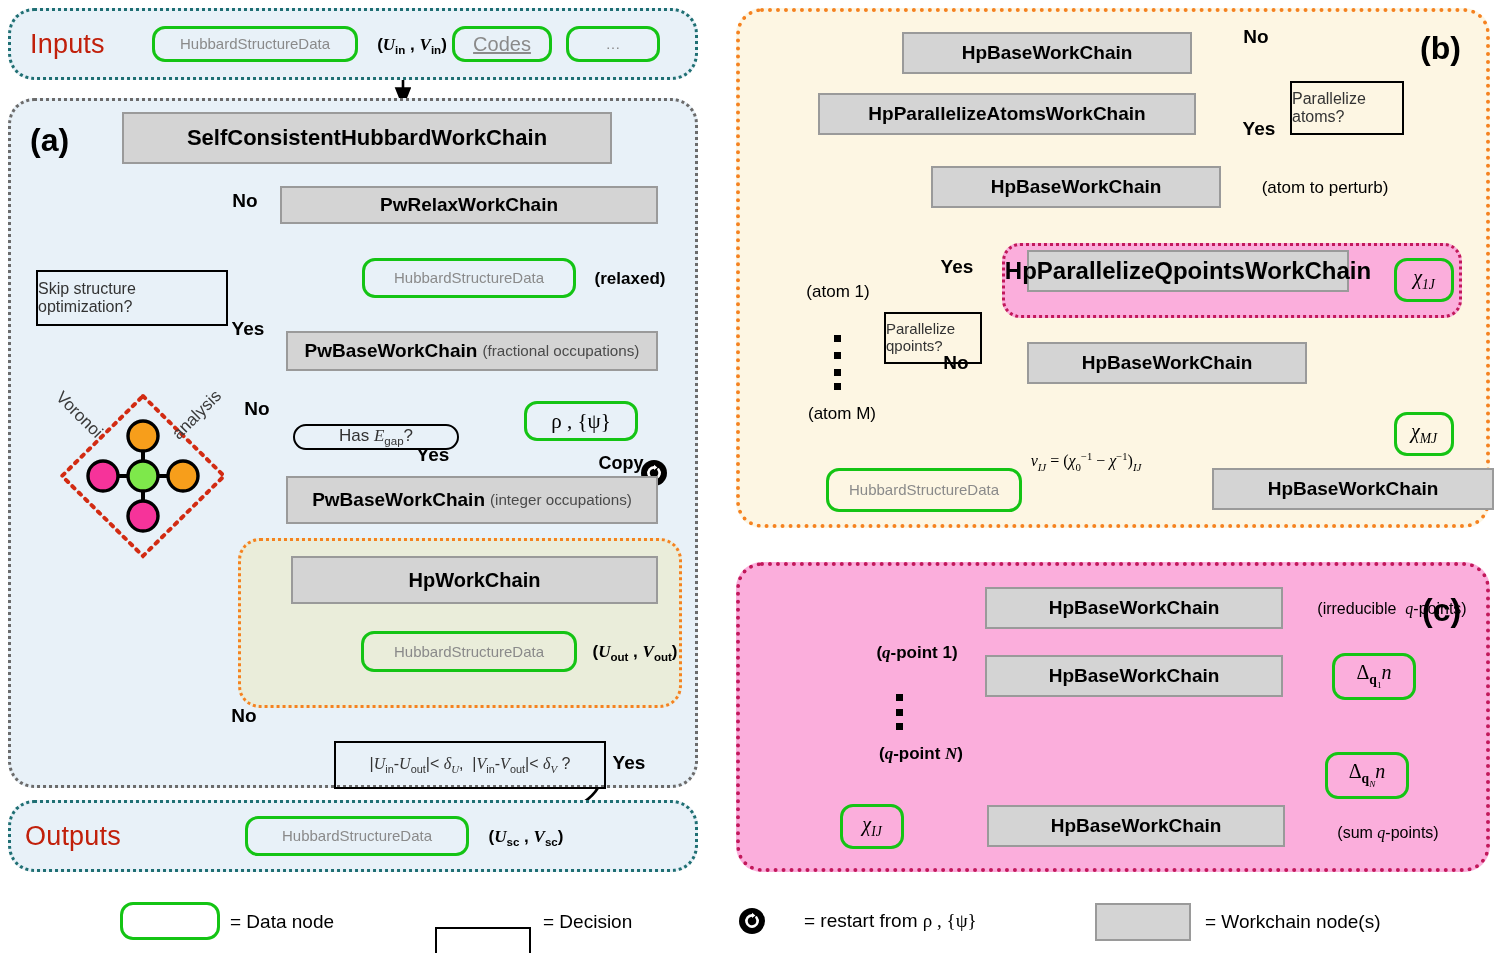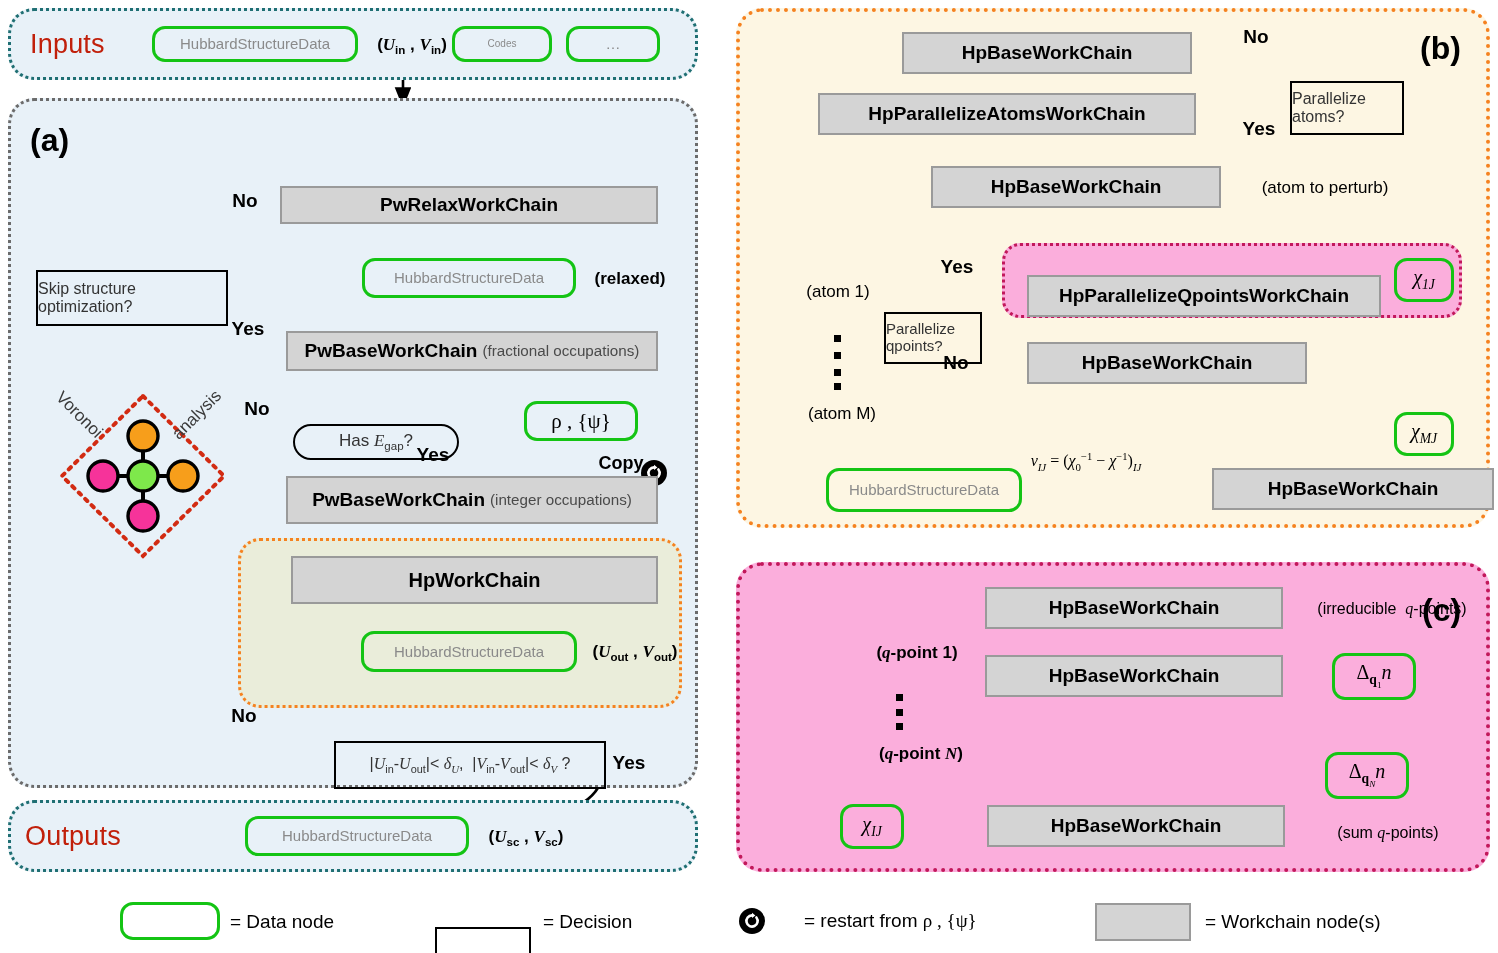--- a/index.html
+++ b/index.html
@@ -188,48 +188,51 @@
       <path d="M1348,800 C1330,820 1310,826 1292,827"></path>
     </g>
   </svg>
 
   <div class="abs panel-inputs" style="left:8px;top:8px;width:690px;height:72px;"></div>
   <div class="abs sec-title" style="left:30px;top:29px;">Inputs</div>
   <div class="abs data" style="left:152px;top:26px;width:206px;height:36px;font-size:15px;">HubbardStructureData</div>
   <div class="abs lbl b" style="left:364px;top:31px;width:96px;height:26px;font-size:17px;">
     <span>(<span class="it">U</span><sub>in</sub> , <span class="it">V</span><sub>in</sub>)</span>
   </div>
-  <div class="abs data" style="left:452px;top:26px;width:100px;height:36px;font-size:10px;">Codes</div>
+  <div class="abs data" style="left:452px;top:26px;width:100px;height:36px;font-size:20px;text-decoration:underline;">Codes</div>
   <div class="abs data" style="left:566px;top:26px;width:94px;height:36px;font-size:15px;">…</div>
 
   <div class="abs panel-a" style="left:8px;top:98px;width:690px;height:690px;"></div>
   <div class="abs pan-letter" style="left:30px;top:122px;">(a)</div>
 
   <div class="abs subregion-hp" style="left:238px;top:538px;width:444px;height:170px;"></div>
 
+  <div class="abs wc" style="left:122px;top:112px;width:490px;height:52px;font-size:22px;">
+    <span>SelfConsistentHubbardWorkChain</span>
+  </div>
 
   <div class="abs decision" style="left:36px;top:246px;width:192px;height:56px;font-size:16px;">
     <span>Skip structure optimization?</span>
   </div>
   <div class="abs lbl b" style="left:228px;top:190px;width:34px;height:22px;font-size:19px;">No</div>
   <div class="abs lbl b" style="left:228px;top:318px;width:40px;height:22px;font-size:19px;">Yes</div>
 
   <div class="abs wc" style="left:280px;top:186px;width:378px;height:38px;font-size:19px;">
     <span>PwRelaxWorkChain</span>
   </div>
 
   <div class="abs data" style="left:362px;top:258px;width:214px;height:40px;font-size:15px;">HubbardStructureData</div>
   <div class="abs lbl b" style="left:588px;top:267px;width:84px;height:22px;font-size:17px;">(relaxed)</div>
 
   <div class="abs wc" style="left:286px;top:331px;width:372px;height:40px;font-size:19px;">
     <span>PwBaseWorkChain</span>
       <span class="sub">(fractional occupations)</span>
   </div>
 
-  <div class="abs decision" style="left:293px;top:400px;width:166px;height:36px;font-size:17px;border-radius:19px;">
+  <div class="abs decision" style="left:293px;top:400px;width:166px;height:26px;font-size:17px;border-radius:19px;">
     <span>Has <span class="it">E</span><sub>gap</sub>?</span>
   </div>
   <div class="abs lbl b" style="left:240px;top:398px;width:34px;height:22px;font-size:19px;">No</div>
   <div class="abs lbl b" style="left:413px;top:444px;width:40px;height:22px;font-size:19px;">Yes</div>
 
   <div class="abs data math" style="left:524px;top:401px;width:114px;height:40px;font-size:21px;">
     <span class="ser">ρ , {ψ}</span>
   </div>
   <div class="abs lbl b" style="left:593px;top:452px;width:56px;height:22px;font-size:18px;">Copy</div>
 
@@ -318,21 +321,21 @@
         <rect x="2" y="50" width="7" height="7"></rect>
       </svg>
   </div>
 
   <div class="abs decision" style="left:884px;top:288px;width:98px;height:52px;font-size:15px;">
     <span>Parallelize qpoints?</span>
   </div>
   <div class="abs lbl b" style="left:936px;top:256px;width:42px;height:22px;font-size:19px;">Yes</div>
   <div class="abs lbl b" style="left:938px;top:352px;width:36px;height:22px;font-size:19px;">No</div>
 
-  <div class="abs wc" style="left:1027px;top:275px;width:354px;height:42px;font-size:19px;">
+  <div class="abs wc" style="left:1027px;top:250px;width:322px;height:42px;font-size:24px;">
     <span>HpParallelizeQpointsWorkChain</span>
   </div>
   <div class="abs data math" style="left:1394px;top:258px;width:60px;height:44px;font-size:20px;">
     <span class="ser it">χ<sub>1<span class="it">J</span></sub></span>
   </div>
 
   <div class="abs wc" style="left:1027px;top:342px;width:280px;height:42px;font-size:19px;">
     <span>HpBaseWorkChain</span>
   </div>
 

